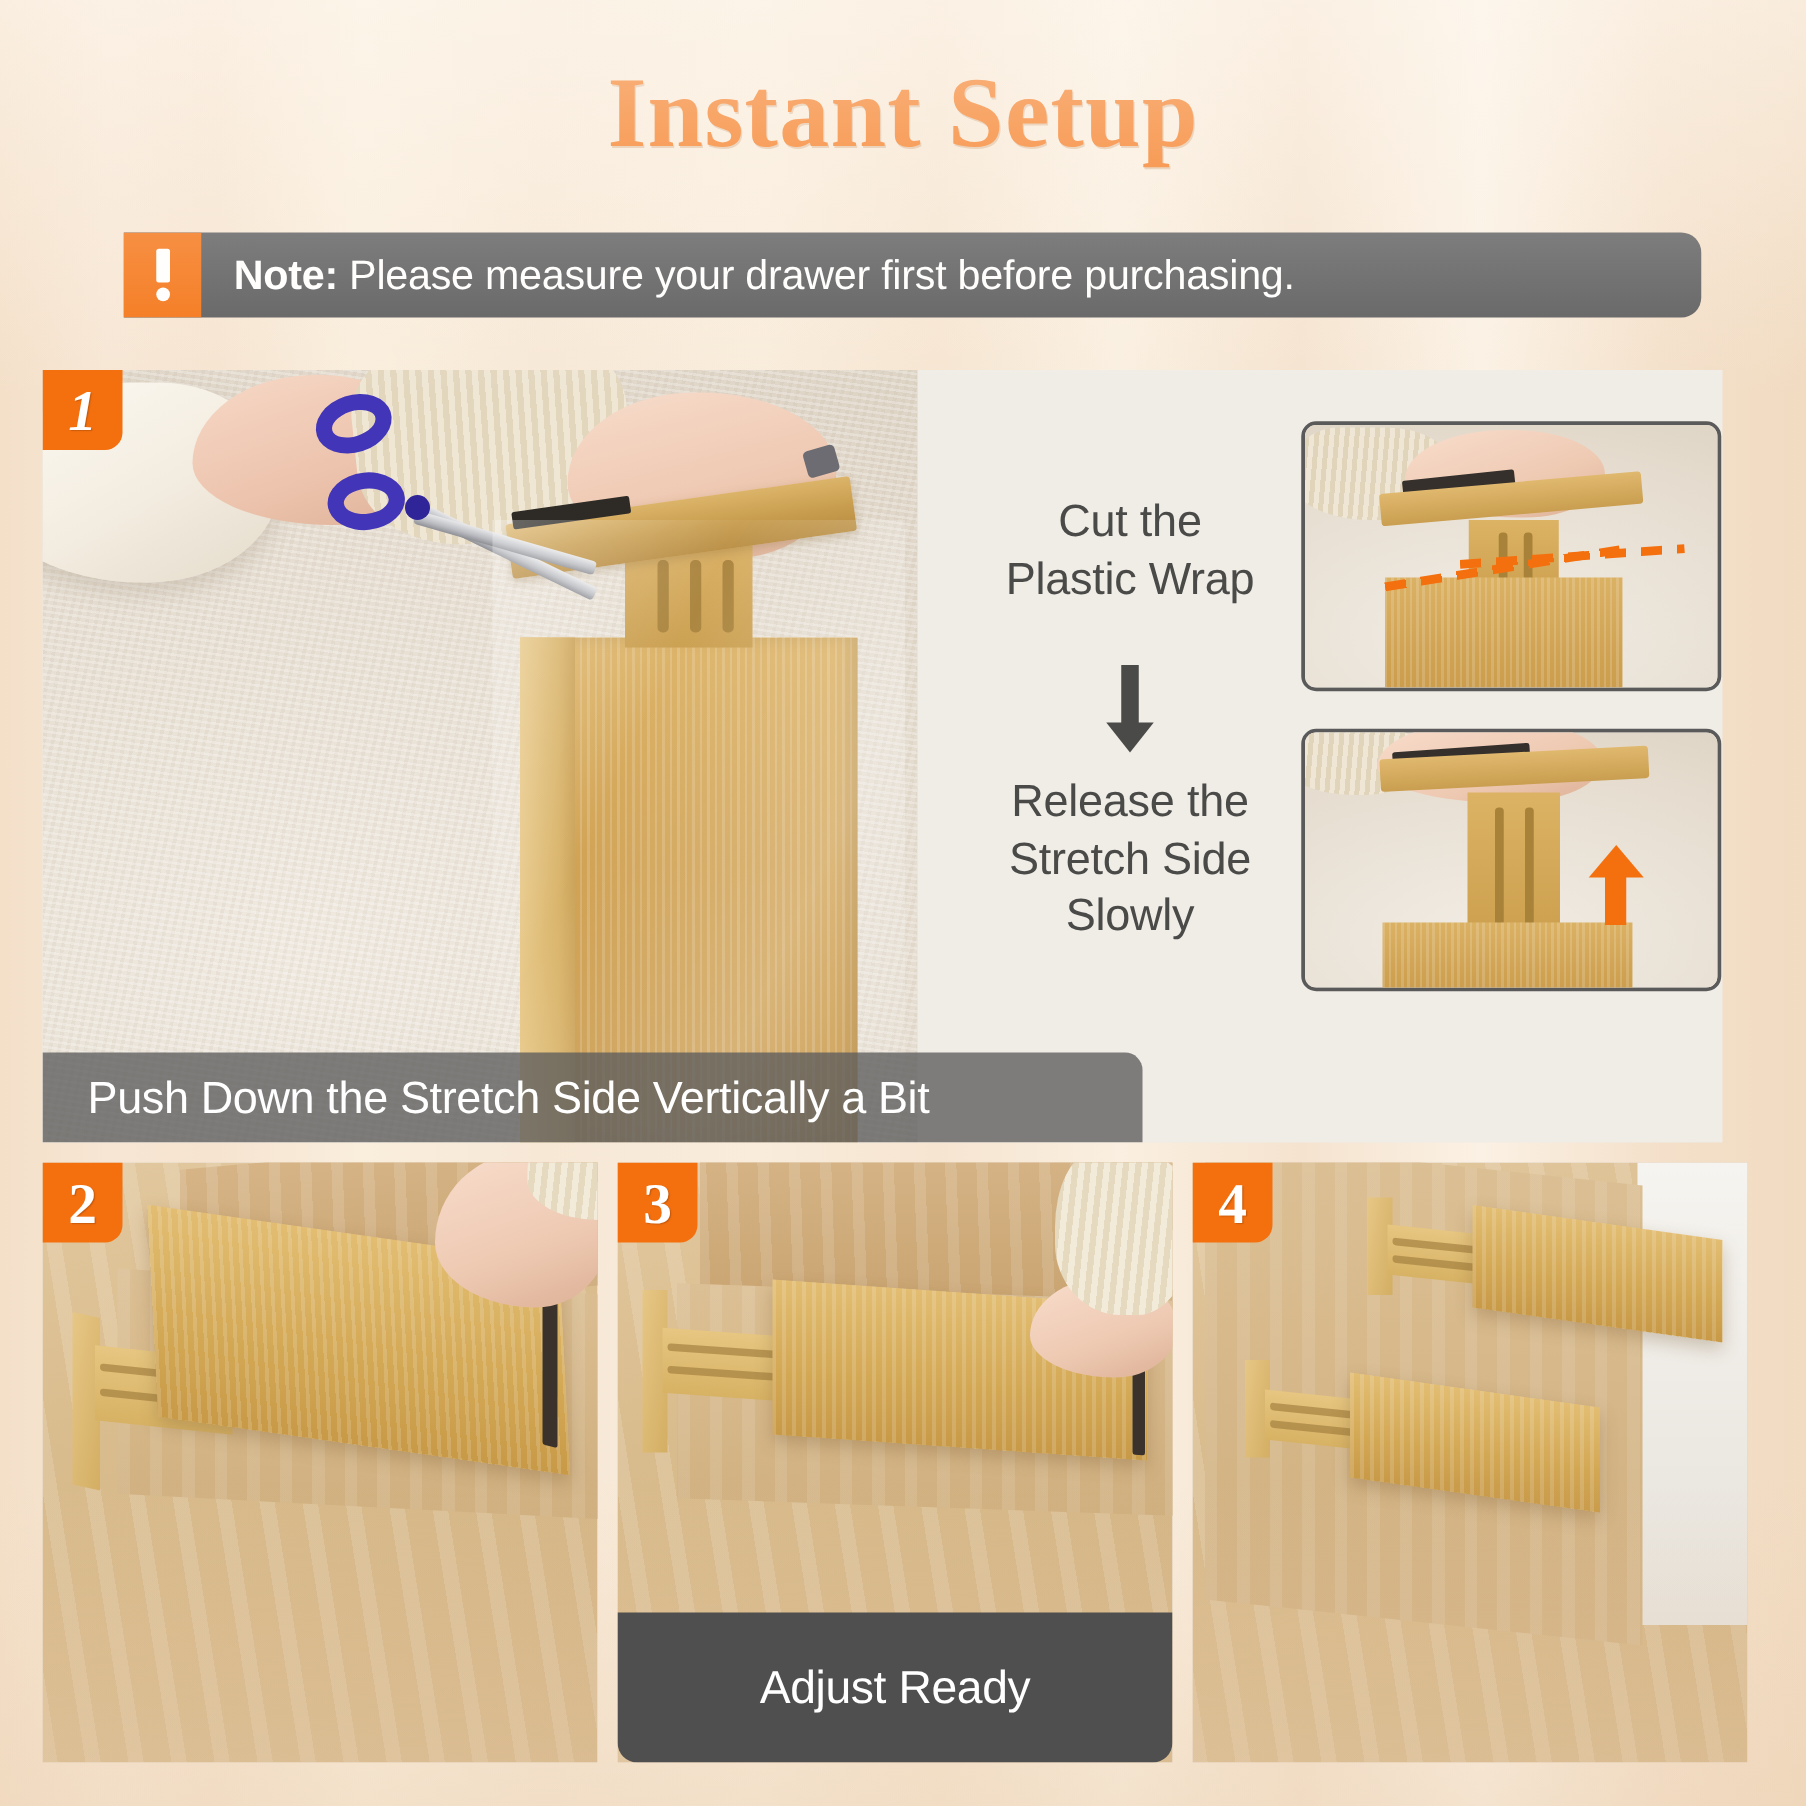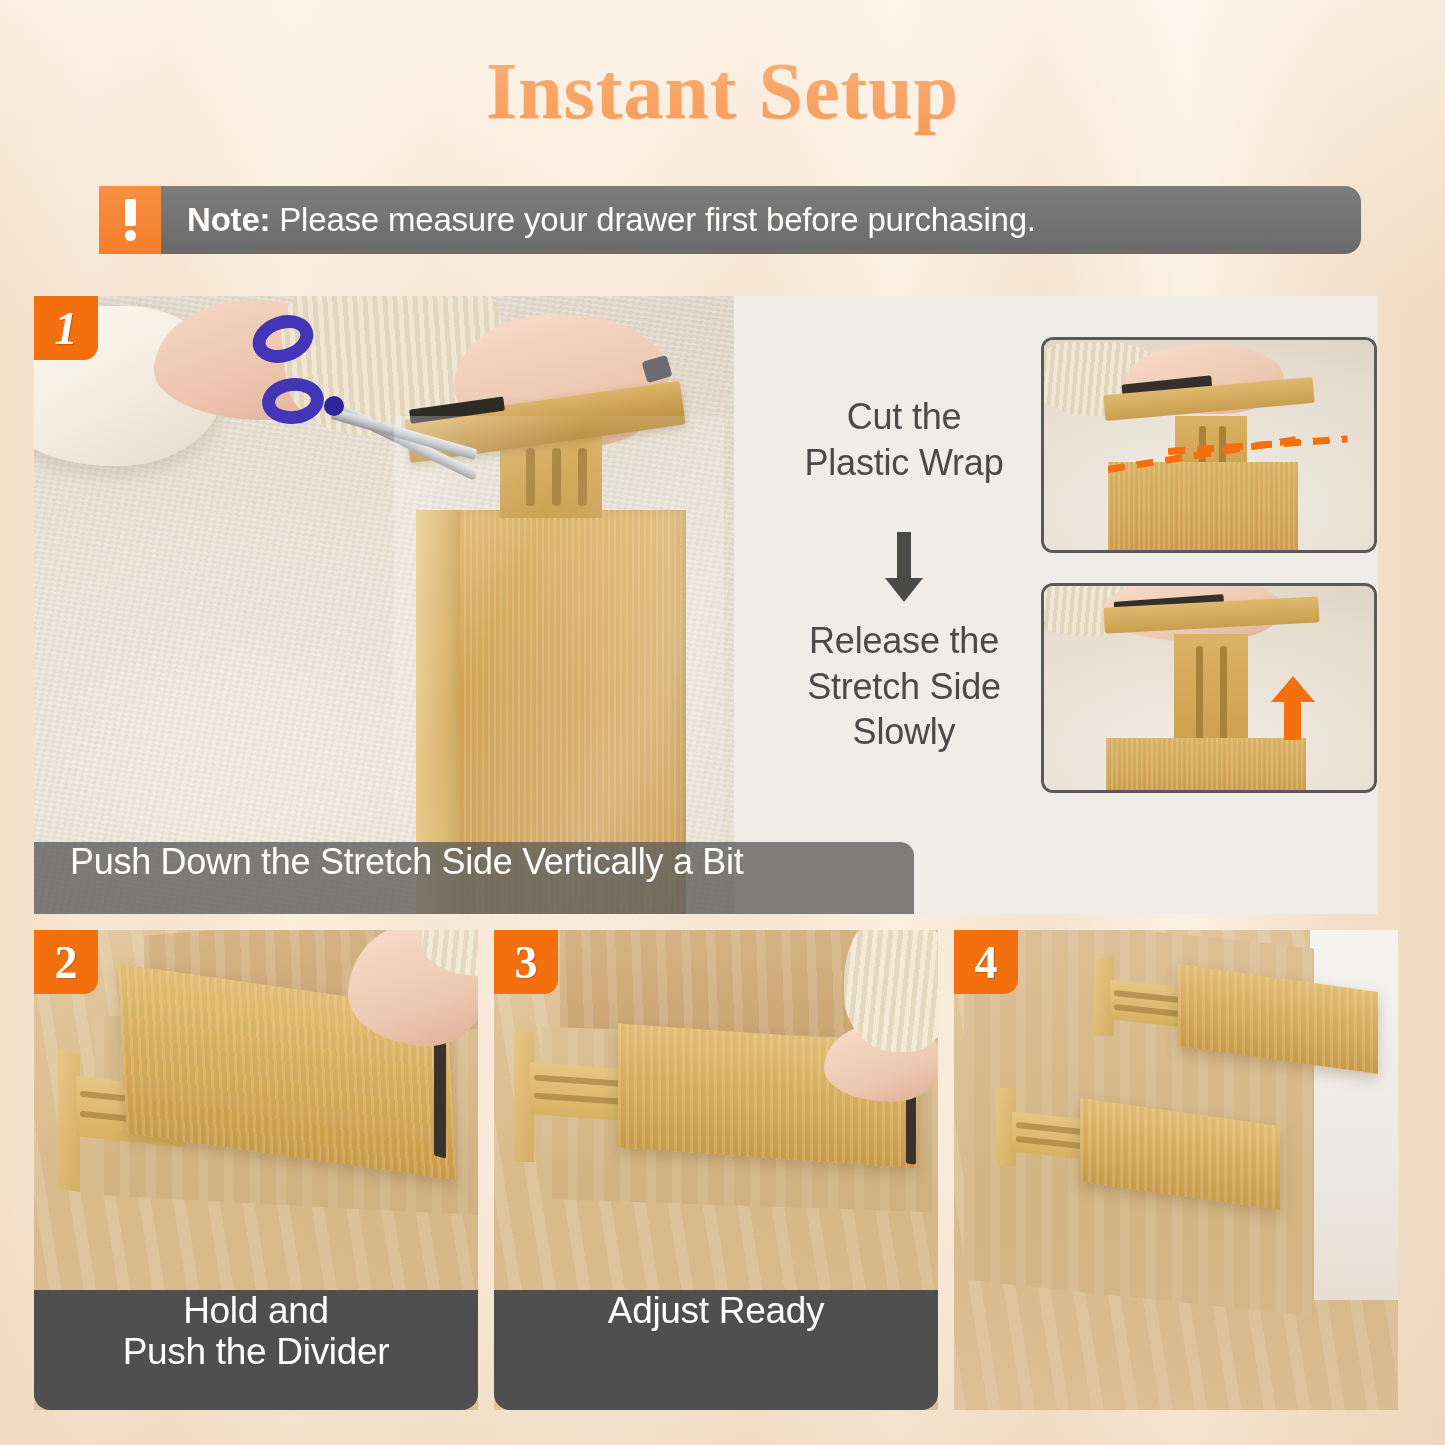--- a/index.html
+++ b/index.html
@@ -134,21 +134,21 @@
 
   
   .caption {
     position: absolute;
     left: 0;
     bottom: 0;
     color: #fff;
     display: flex;
     flex-direction: column;
     align-items: center;
-    justify-content: flex-start;
+    justify-content: center;
     text-align: center;
     z-index: 6;
     line-height: 1.12;
   }
   .caption span { display: block; white-space: nowrap; }
 
   
   #panel1 {
     left: 34px;
     top: 296px;
@@ -590,24 +590,20 @@
       <div class="div-post" style="left:24px; top:122px; width:22px; height:138px; transform:skewY(12deg);"></div>
       <div class="div-rail" style="left:42px; top:152px; width:110px; height:60px; transform:skewY(6deg);">
         <i style="top:14px;"></i>
           <i style="top:34px;"></i>
       </div>
       <div class="div-board" style="left:88px; top:58px; width:330px; height:168px; transform:skewY(11deg) rotate(-3deg);"></div>
       <div class="dark-edge" style="left:400px; top:42px; width:12px; height:185px; transform:skewY(13deg);"></div>
       <div class="hand-blob" style="left:314px; top:-8px; width:140px; height:124px;"></div>
       <div class="sleeve-blob" style="left:388px; top:-26px; width:120px; height:72px;"></div>
     </div>
-    <div class="caption cap">
-      <span>Hold and</span>
-      <span>Push the Divider</span>
-    </div>
   </div>
 
   <div class="panel panel-sm" id="panel3">
     <div class="step-badge">3</div>
     <div class="drawer">
       <div class="floor"></div>
       <div class="dr-backwall" style="left:66px; top:-12px; width:400px; height:130px;"></div>
       <div class="dr-inner" style="left:48px; top:104px; width:420px; height:172px; transform:skewY(2deg);"></div>
       <div class="div-post" style="left:20px; top:102px; width:20px; height:130px;"></div>
       <div class="div-rail" style="left:36px; top:136px; width:106px; height:52px; transform:skewY(4deg);">

